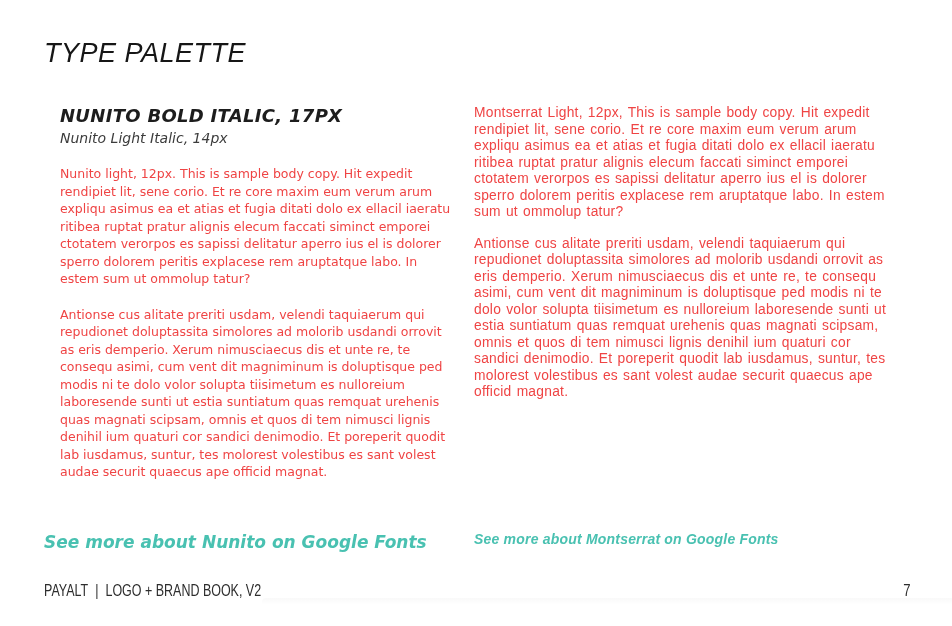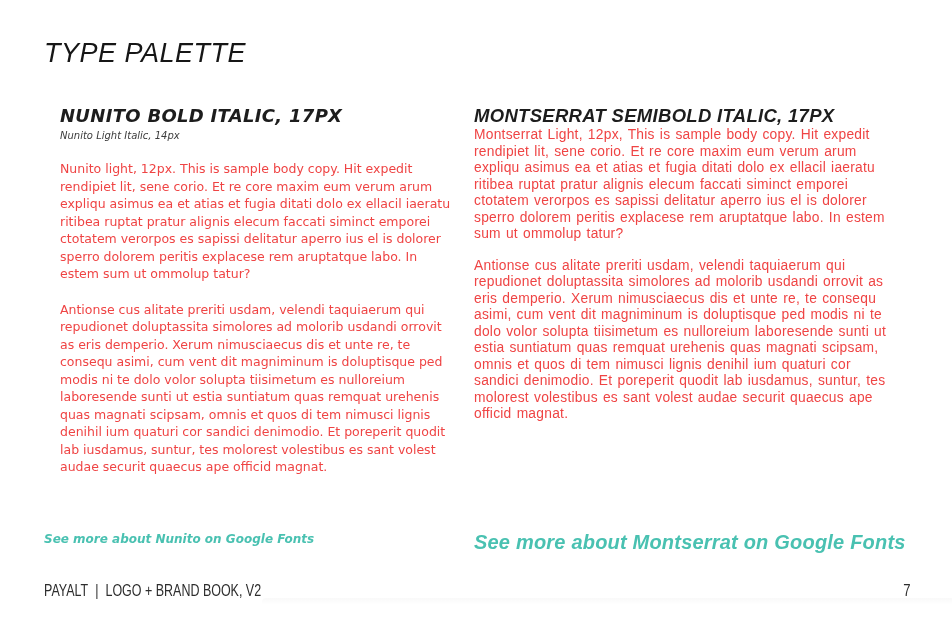--- a/index.html
+++ b/index.html
@@ -29,21 +29,21 @@
     margin: 0;
     font-size: 18px; font-weight: bold; font-style: italic;
     letter-spacing: 0.3px;
     color: #1d1d1d;
   }
   .col-left .spec-heading { font-family: "DejaVu Sans", sans-serif; }
   .col-right .spec-heading { font-family: "Liberation Sans", sans-serif; font-size: 18.5px; }
 
   .spec-subheading {
     margin-top: 4px;
-    font-size: 10px; font-style: italic; font-weight: 300;
+    font-size: 14px; font-style: italic; font-weight: 300;
     color: #3c3c3c;
   }
   .col-right .spec-subheading { font-family: "Liberation Sans", sans-serif; }
 
   .body-copy {
     color: #ef4444;
     margin: 0;
   }
   .col-left .body-copy {
     font-family: "DejaVu Sans", sans-serif;
@@ -61,26 +61,26 @@
   .gf-link {
     position: absolute;
     font-weight: bold; font-style: italic;
     color: #49c1b1;
     text-decoration: none;
     cursor: pointer;
   }
   .link-left  {
     left: 44px; top: 532px;
     font-family: "DejaVu Sans", sans-serif;
-    font-size: 12px;
+    font-size: 17px;
   }
   .link-right {
     left: 474px; top: 531px;
     font-family: "Liberation Sans", sans-serif;
-    font-size: 20px; letter-spacing: 0.2px;
+    font-size: 14px; letter-spacing: 0.2px;
   }
 
   .footer-left {
     position: absolute; left: 44px; top: 582px;
     font-family: "Liberation Sans", sans-serif;
     font-size: 16px; color: #2d2d2d;
     white-space: nowrap;
     transform: scaleX(0.78); transform-origin: left center;
     letter-spacing: 0px;
   }
@@ -108,21 +108,20 @@
   <h1 class="page-title">TYPE PALETTE</h1>
 
   <section class="col col-left">
     <h2 class="spec-heading">NUNITO BOLD ITALIC, 17PX</h2>
     <div class="spec-subheading">Nunito Light Italic, 14px</div>
     <p class="body-copy">Nunito light, 12px. This is sample body copy. Hit expedit rendipiet lit, sene corio. Et re core maxim eum verum arum expliqu asimus ea et atias et fugia ditati dolo ex ellacil iaeratu ritibea ruptat pratur alignis elecum faccati siminct emporei ctotatem verorpos es sapissi delitatur aperro ius el is dolorer sperro dolorem peritis explacese rem aruptatque labo. In estem sum ut ommolup tatur?</p>
     <p class="body-copy">Antionse cus alitate preriti usdam, velendi taquiaerum qui repudionet doluptassita simolores ad molorib usdandi orrovit as eris demperio. Xerum nimusciaecus dis et unte re, te consequ asimi, cum vent dit magniminum is doluptisque ped modis ni te dolo volor solupta tiisimetum es nulloreium laboresende sunti ut estia suntiatum quas remquat urehenis quas magnati scipsam, omnis et quos di tem nimusci lignis denihil ium quaturi cor sandici denimodio. Et poreperit quodit lab iusdamus, suntur, tes molorest volestibus es sant volest audae securit quaecus ape officid magnat.</p>
   </section>
 
   <section class="col col-right">
-    <h2 class="spec-heading">MONTSERRAT SEMIBOLD ITALIC, 17PX</h2>
     <p class="body-copy">Montserrat Light, 12px, This is sample body copy. Hit expedit rendipiet lit, sene corio. Et re core maxim eum verum arum expliqu asimus ea et atias et fugia ditati dolo ex ellacil iaeratu ritibea ruptat pratur alignis elecum faccati siminct emporei ctotatem verorpos es sapissi delitatur aperro ius el is dolorer sperro dolorem peritis explacese rem aruptatque labo. In estem sum ut ommolup tatur?</p>
     <p class="body-copy">Antionse cus alitate preriti usdam, velendi taquiaerum qui repudionet doluptassita simolores ad molorib usdandi orrovit as eris demperio. Xerum nimusciaecus dis et unte re, te consequ asimi, cum vent dit magniminum is doluptisque ped modis ni te dolo volor solupta tiisimetum es nulloreium laboresende sunti ut estia suntiatum quas remquat urehenis quas magnati scipsam, omnis et quos di tem nimusci lignis denihil ium quaturi cor sandici denimodio. Et poreperit quodit lab iusdamus, suntur, tes molorest volestibus es sant volest audae securit quaecus ape officid magnat.</p>
   </section>
 
   <a class="gf-link link-left">See more about Nunito on Google Fonts</a>
   <a class="gf-link link-right">See more about Montserrat on Google Fonts</a>
 
   <div class="bottom-shade"></div>
 
   <div class="footer-left">

